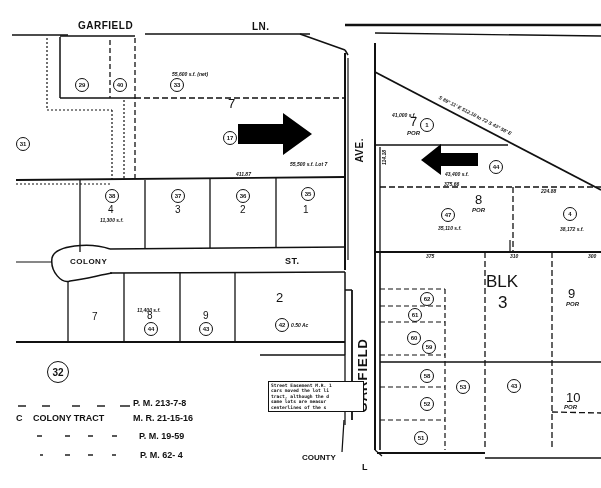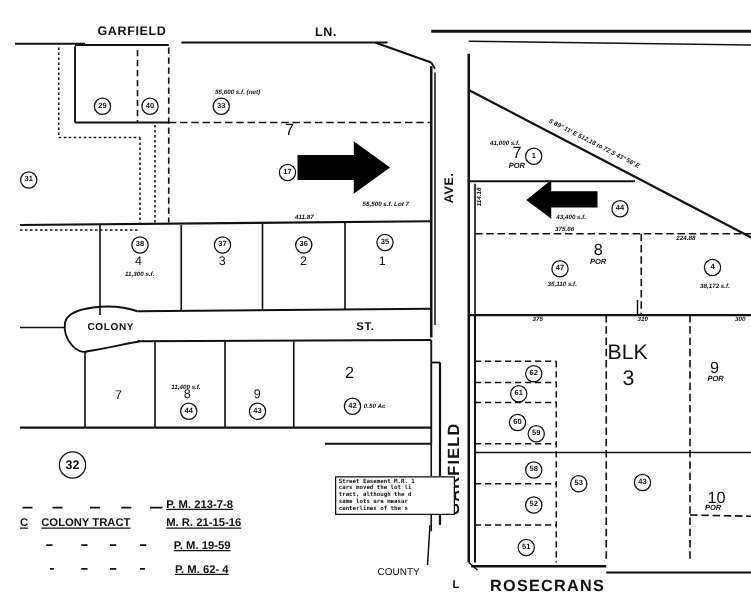--- a/index.html
+++ b/index.html
@@ -7,21 +7,21 @@
   #map{position:absolute;left:0;top:0;width:601px;height:488px;}
   .lbl{position:absolute;white-space:nowrap;color:#111;line-height:1;}
   .street{font-weight:bold;font-size:10px;letter-spacing:0.5px;}
   .street-big{font-weight:bold;font-size:13px;letter-spacing:1px;}
   .vert{writing-mode:vertical-rl;transform:rotate(180deg);}
   .lot{font-size:10px;}
   .lotbig{font-size:13px;}
   .blk{font-size:17px;font-weight:normal;}
   .por{font-size:6px;font-weight:bold;font-style:italic;}
   .tiny{font-size:5px;font-style:italic;font-weight:bold;}
-  .legend{font-size:9px;font-weight:bold;text-decoration:underline;}
+  .legend{font-size:9px;font-weight:bold;}
   .parcel{position:absolute;width:14px;height:14px;border:1.2px solid #111;border-radius:50%;font-size:6px;font-weight:bold;display:flex;align-items:center;justify-content:center;background:#fff;box-sizing:border-box;}
   .parcel-lg{position:absolute;width:22px;height:22px;border:1.5px solid #111;border-radius:50%;font-size:10px;font-weight:bold;display:flex;align-items:center;justify-content:center;box-sizing:border-box;background:#fff;}
   .note{position:absolute;left:268px;top:381px;width:90px;border:1px solid #111;background:#fff;padding:1px 2px;font-family:"DejaVu Sans Mono",monospace;font-size:4.6px;line-height:5.4px;font-weight:bold;}
 </style>
 </head>
 <body>
 
 <div id="map">
 
   <svg width="601" height="488" style="position:absolute;left:0;top:0">
@@ -108,22 +108,21 @@
     <polygon points="238,124 283,124 283,113 312,134 283,155 283,144 238,144" fill="#000"></polygon>
     <polygon points="478,153 441,153 441,144 421,160 441,175 441,166 478,166" fill="#000"></polygon>
   </svg>
 
   <div class="lbl street" style="left:78px;top:21px">GARFIELD</div>
   <div class="lbl street" style="left:252px;top:22px">LN.</div>
   <div class="lbl street vert" style="left:355px;top:138px;font-size:10px">AVE.</div>
   <div class="lbl street-big vert" style="left:356px;top:338px">GARFIELD</div>
   <div class="lbl street" style="left:70px;top:258px;font-size:8px">COLONY</div>
   <div class="lbl street" style="left:285px;top:257px;font-size:9px">ST.</div>
-  <div class="lbl street-big" style="left:392px;top:462px">ROSECRANS</div>
-  <div class="lbl" style="left:302px;top:454px;font-size:8px;font-weight:normal">COUNTY</div>
+  <div class="lbl" style="left:302px;top:454px;font-size:8px;font-weight:bold">COUNTY</div>
   <div class="lbl" style="left:362px;top:463px;font-size:9px;font-weight:bold">L</div>
 
   <div class="lbl blk" style="left:486px;top:273px">BLK</div>
   <div class="lbl blk" style="left:498px;top:294px">3</div>
 
   <div class="lbl lotbig" style="left:228px;top:97px">7</div>
   <div class="lbl lotbig" style="left:410px;top:115px">7</div>
   <div class="lbl por" style="left:407px;top:130px">POR</div>
   <div class="lbl lotbig" style="left:475px;top:193px">8</div>
   <div class="lbl por" style="left:472px;top:207px">POR</div>

